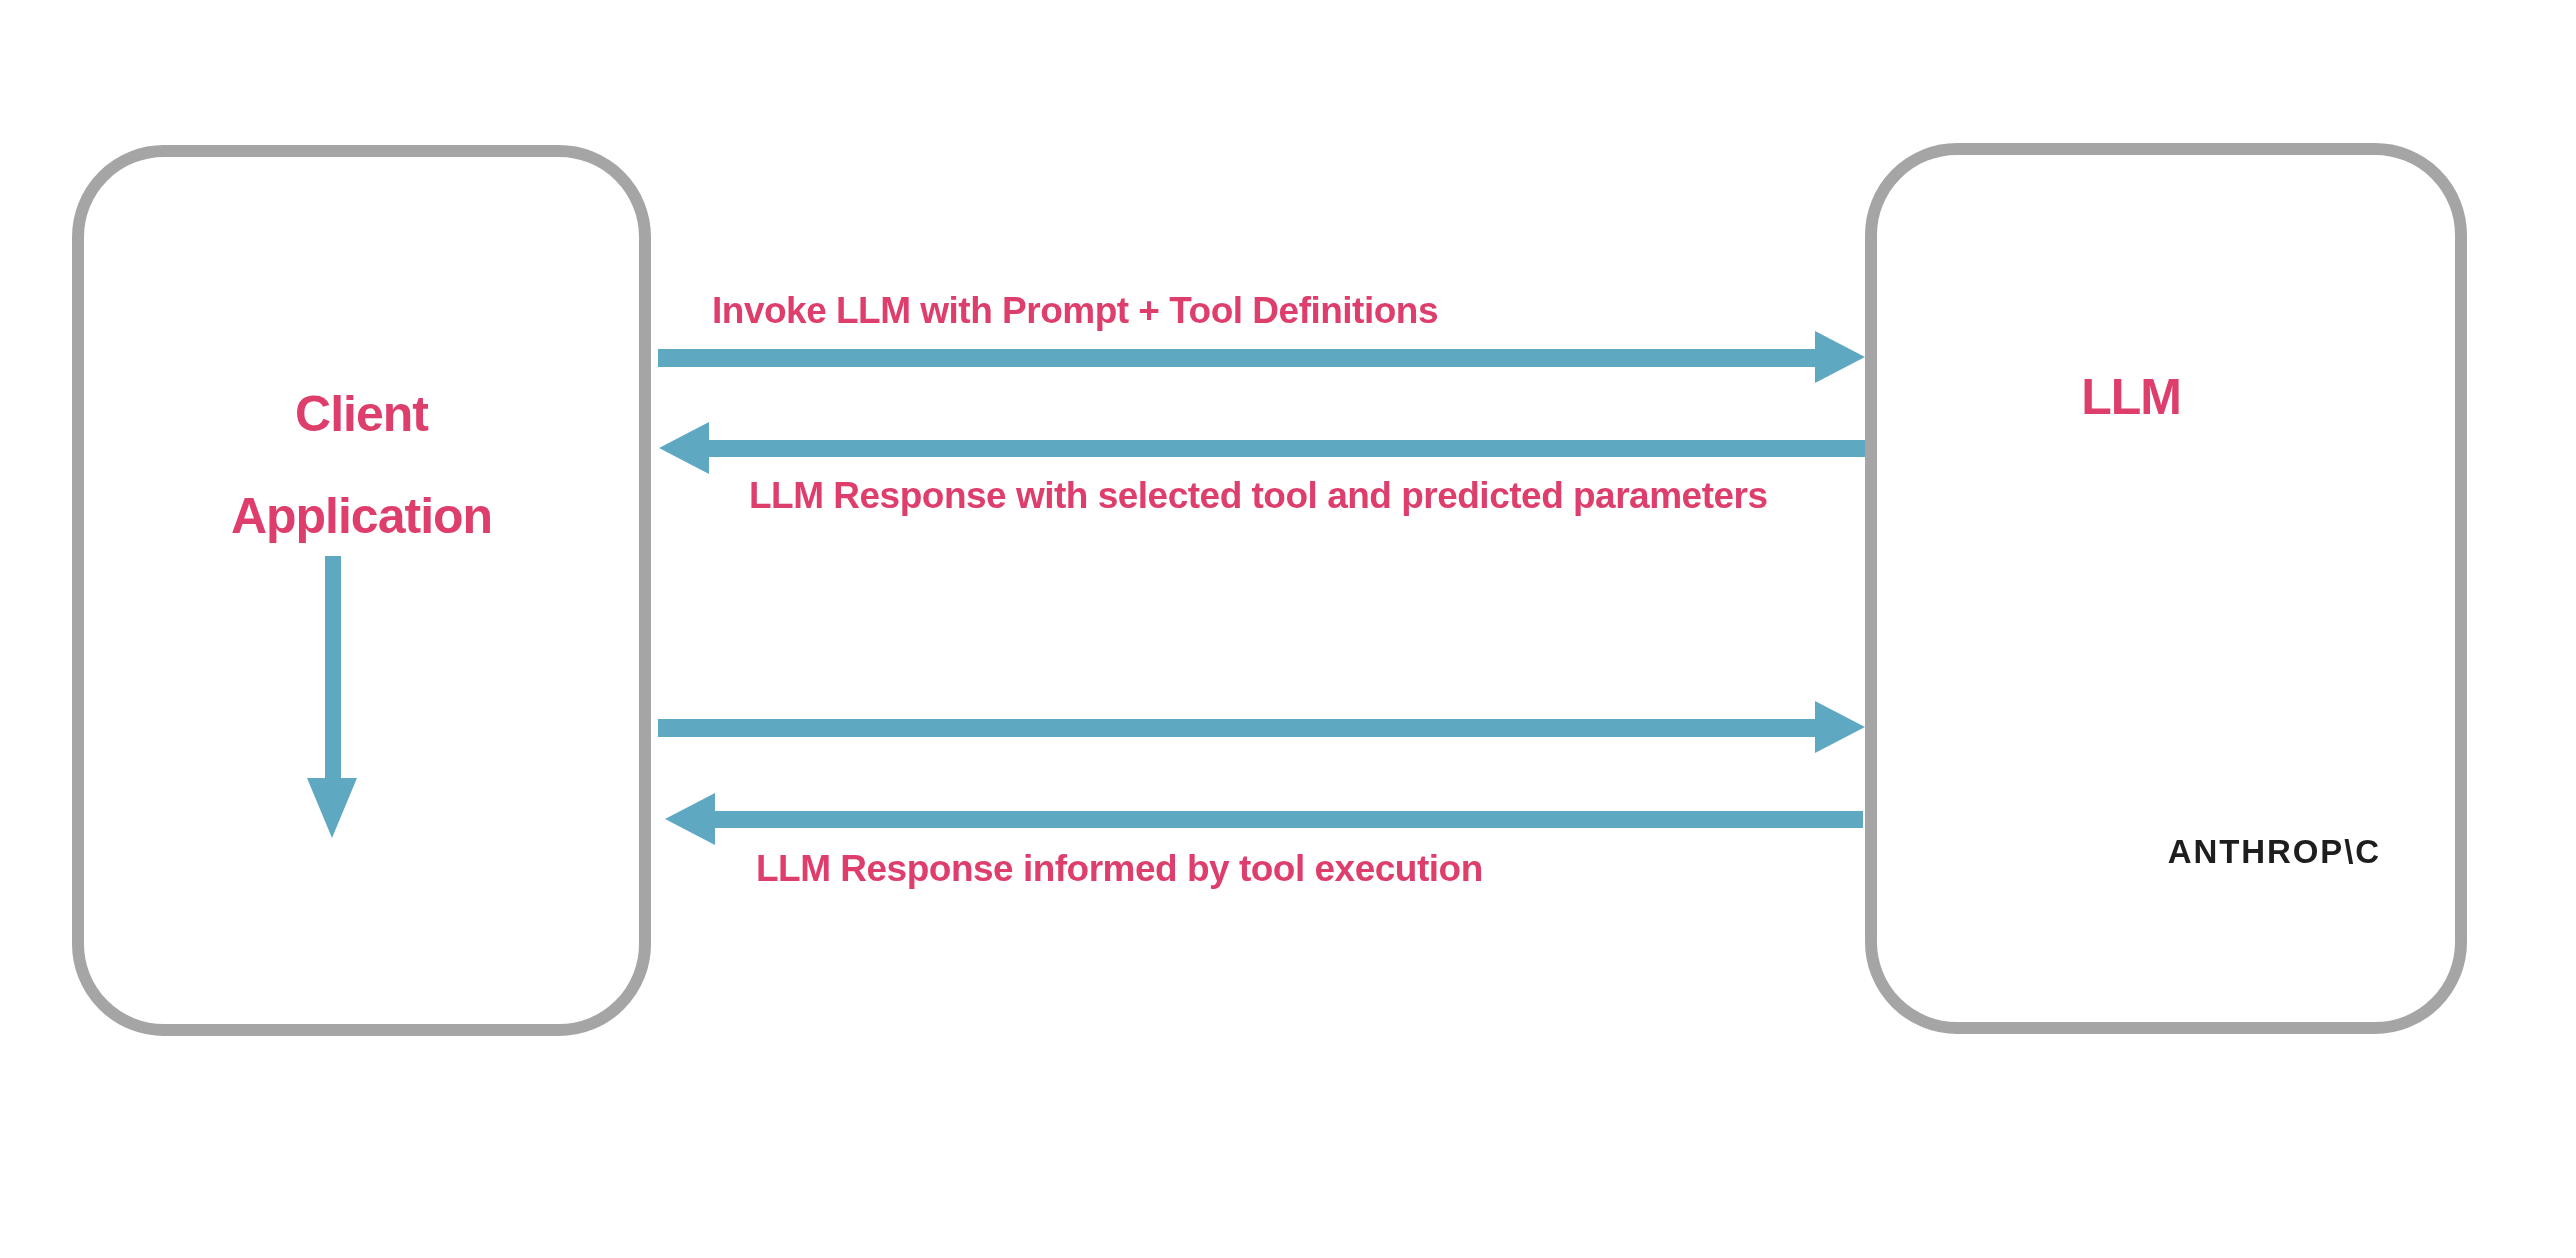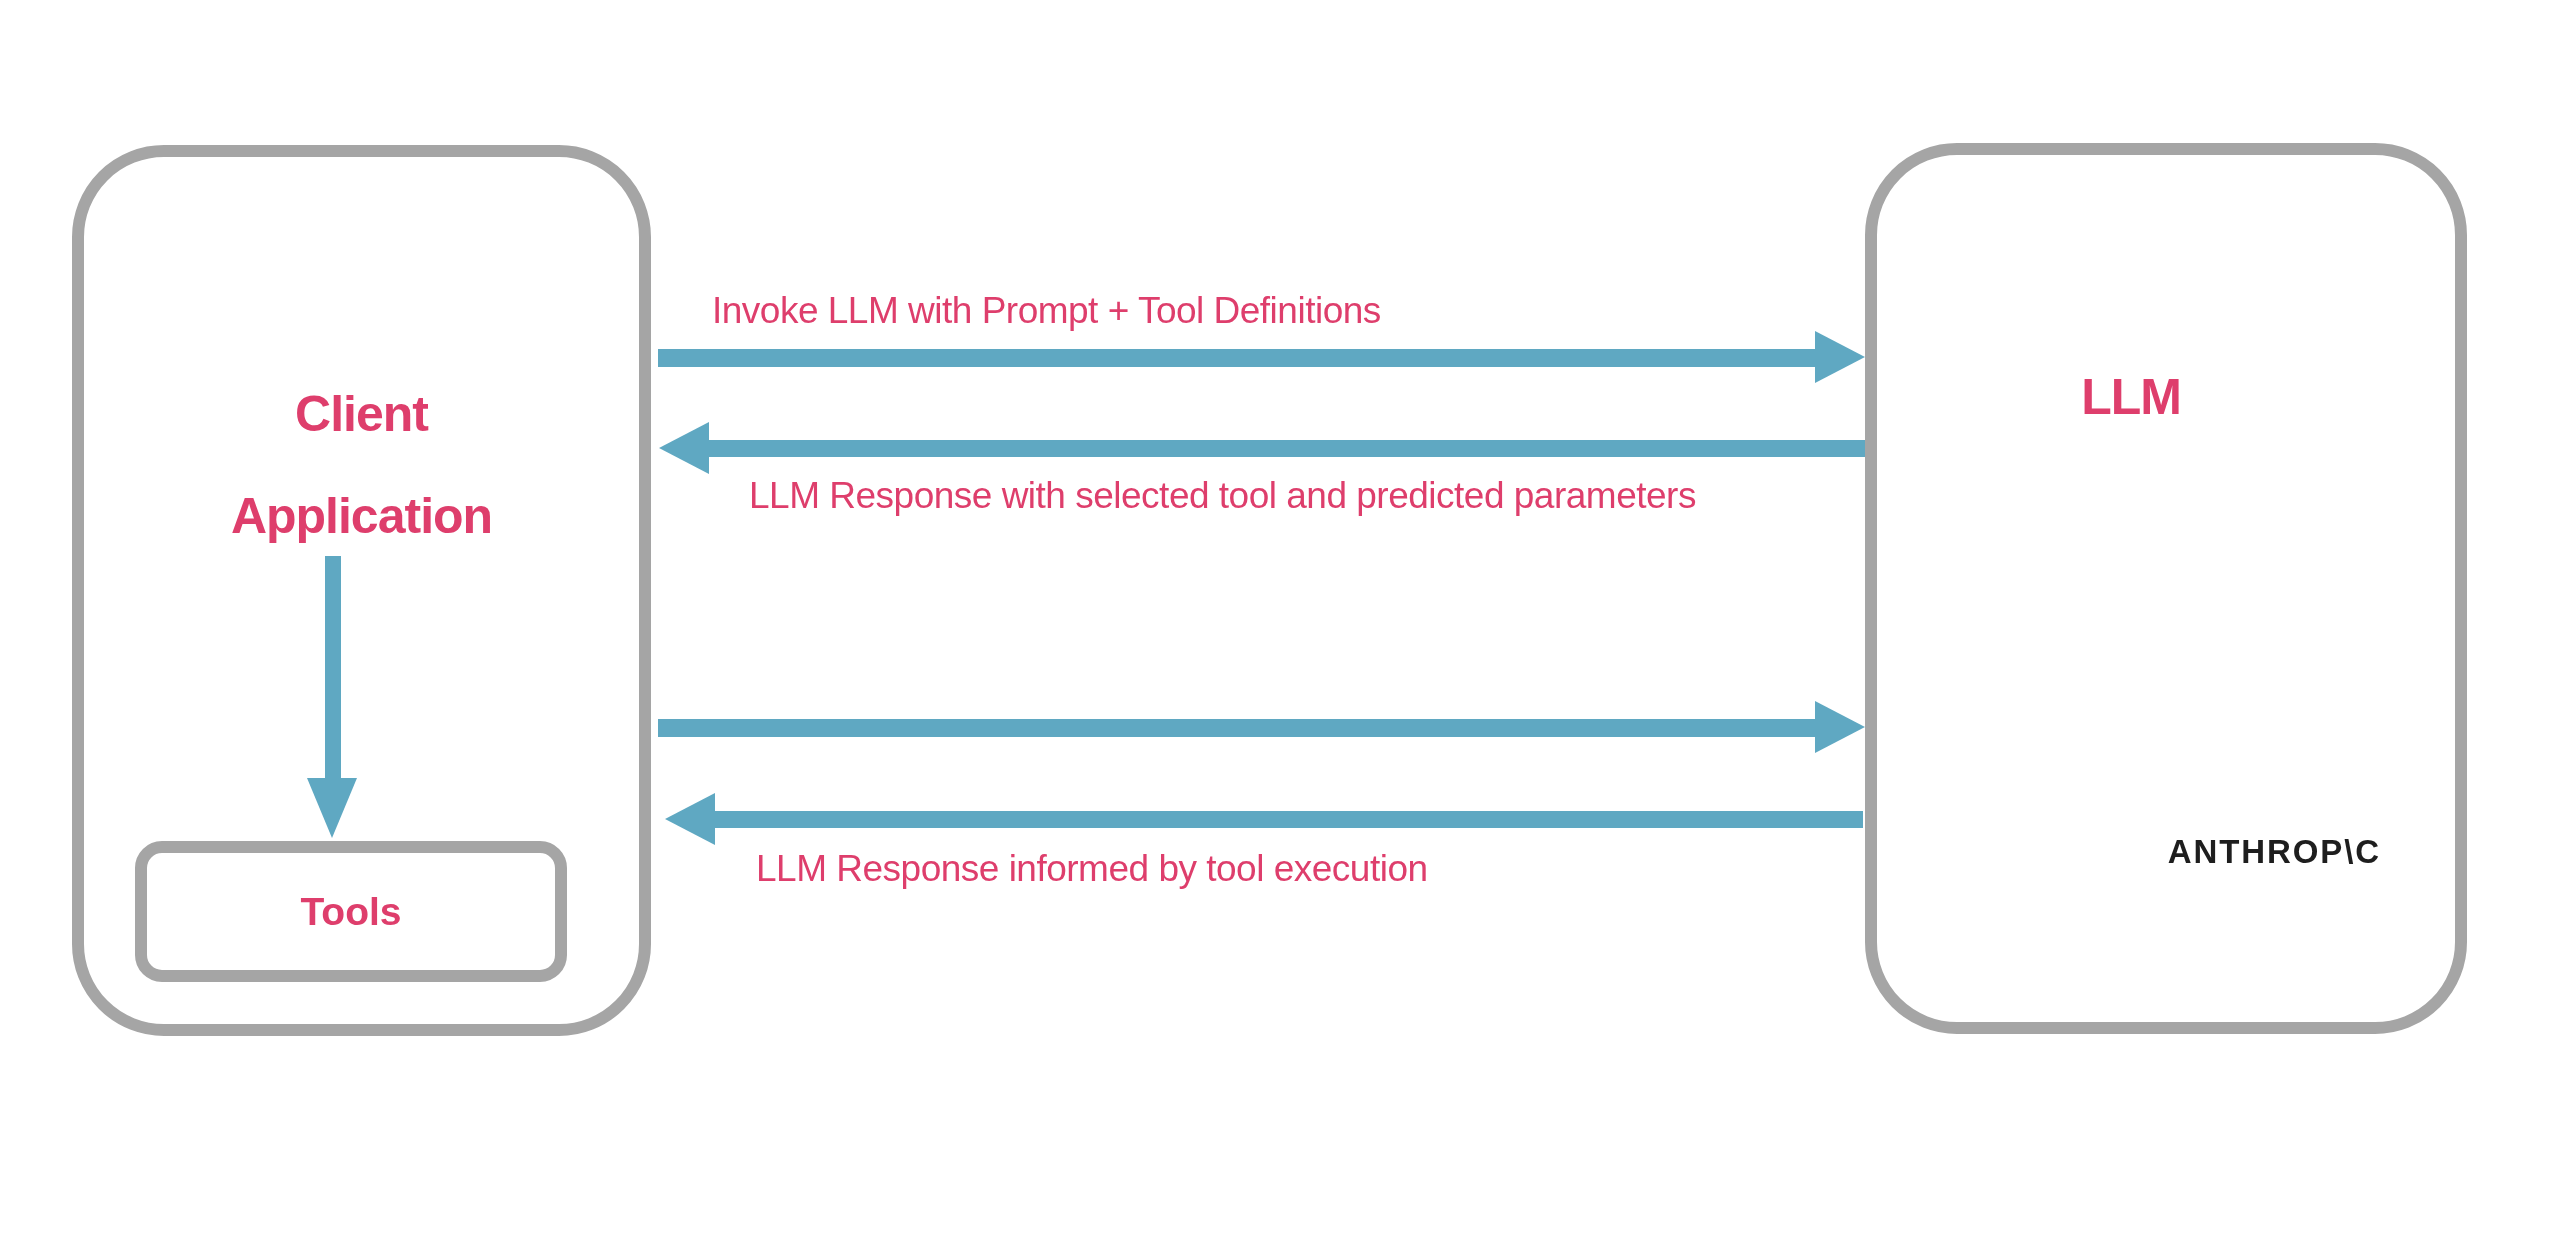--- a/index.html
+++ b/index.html
@@ -36,21 +36,21 @@
     font-weight: 700;
     font-size: 50px;
     letter-spacing: -1px;
     text-align: center;
     white-space: nowrap;
   }
   .title .line { display: block; }
   .label {
     position: absolute;
     color: var(--accent-pink, #de3e6c);
-    font-weight: 400;
+    font-weight: 700;
     font-size: 37px;
     line-height: 37px;
     letter-spacing: -0.5px;
     white-space: nowrap;
   }
   .multiline .line { display: block; }
   .arrow-body {
     position: absolute;
     background: var(--arrow-blue, #5fa8c2);
   }
@@ -113,23 +113,20 @@
 
   <div class="title" style="left:72px; top:363px; width:579px; line-height:102px;">
     <span class="line">Client</span>
     <span class="line">Application</span>
   </div>
 
   <div class="arrow-body" style="left:325px; top:556px; width:15.5px; height:224px;"></div>
   <div class="arrow-head-down" style="left:307px; top:778px;"></div>
 
 
-  <div class="inner-box" style="left:135px; top:841px; width:432px; height:141px;">
-    <span class="tools-label">Tools</span>
-  </div>
 
   <div class="box" style="left:1865px; top:143px; width:602px; height:891px;"></div>
 
   <div class="title" style="left:1886px; top:348px; width:490px; line-height:98px;">
     <span class="line">LLM</span>
   </div>
 
   <div class="logos">
     <div class="anthropic-wordmark">ANTHROP\C</div>
   </div>

